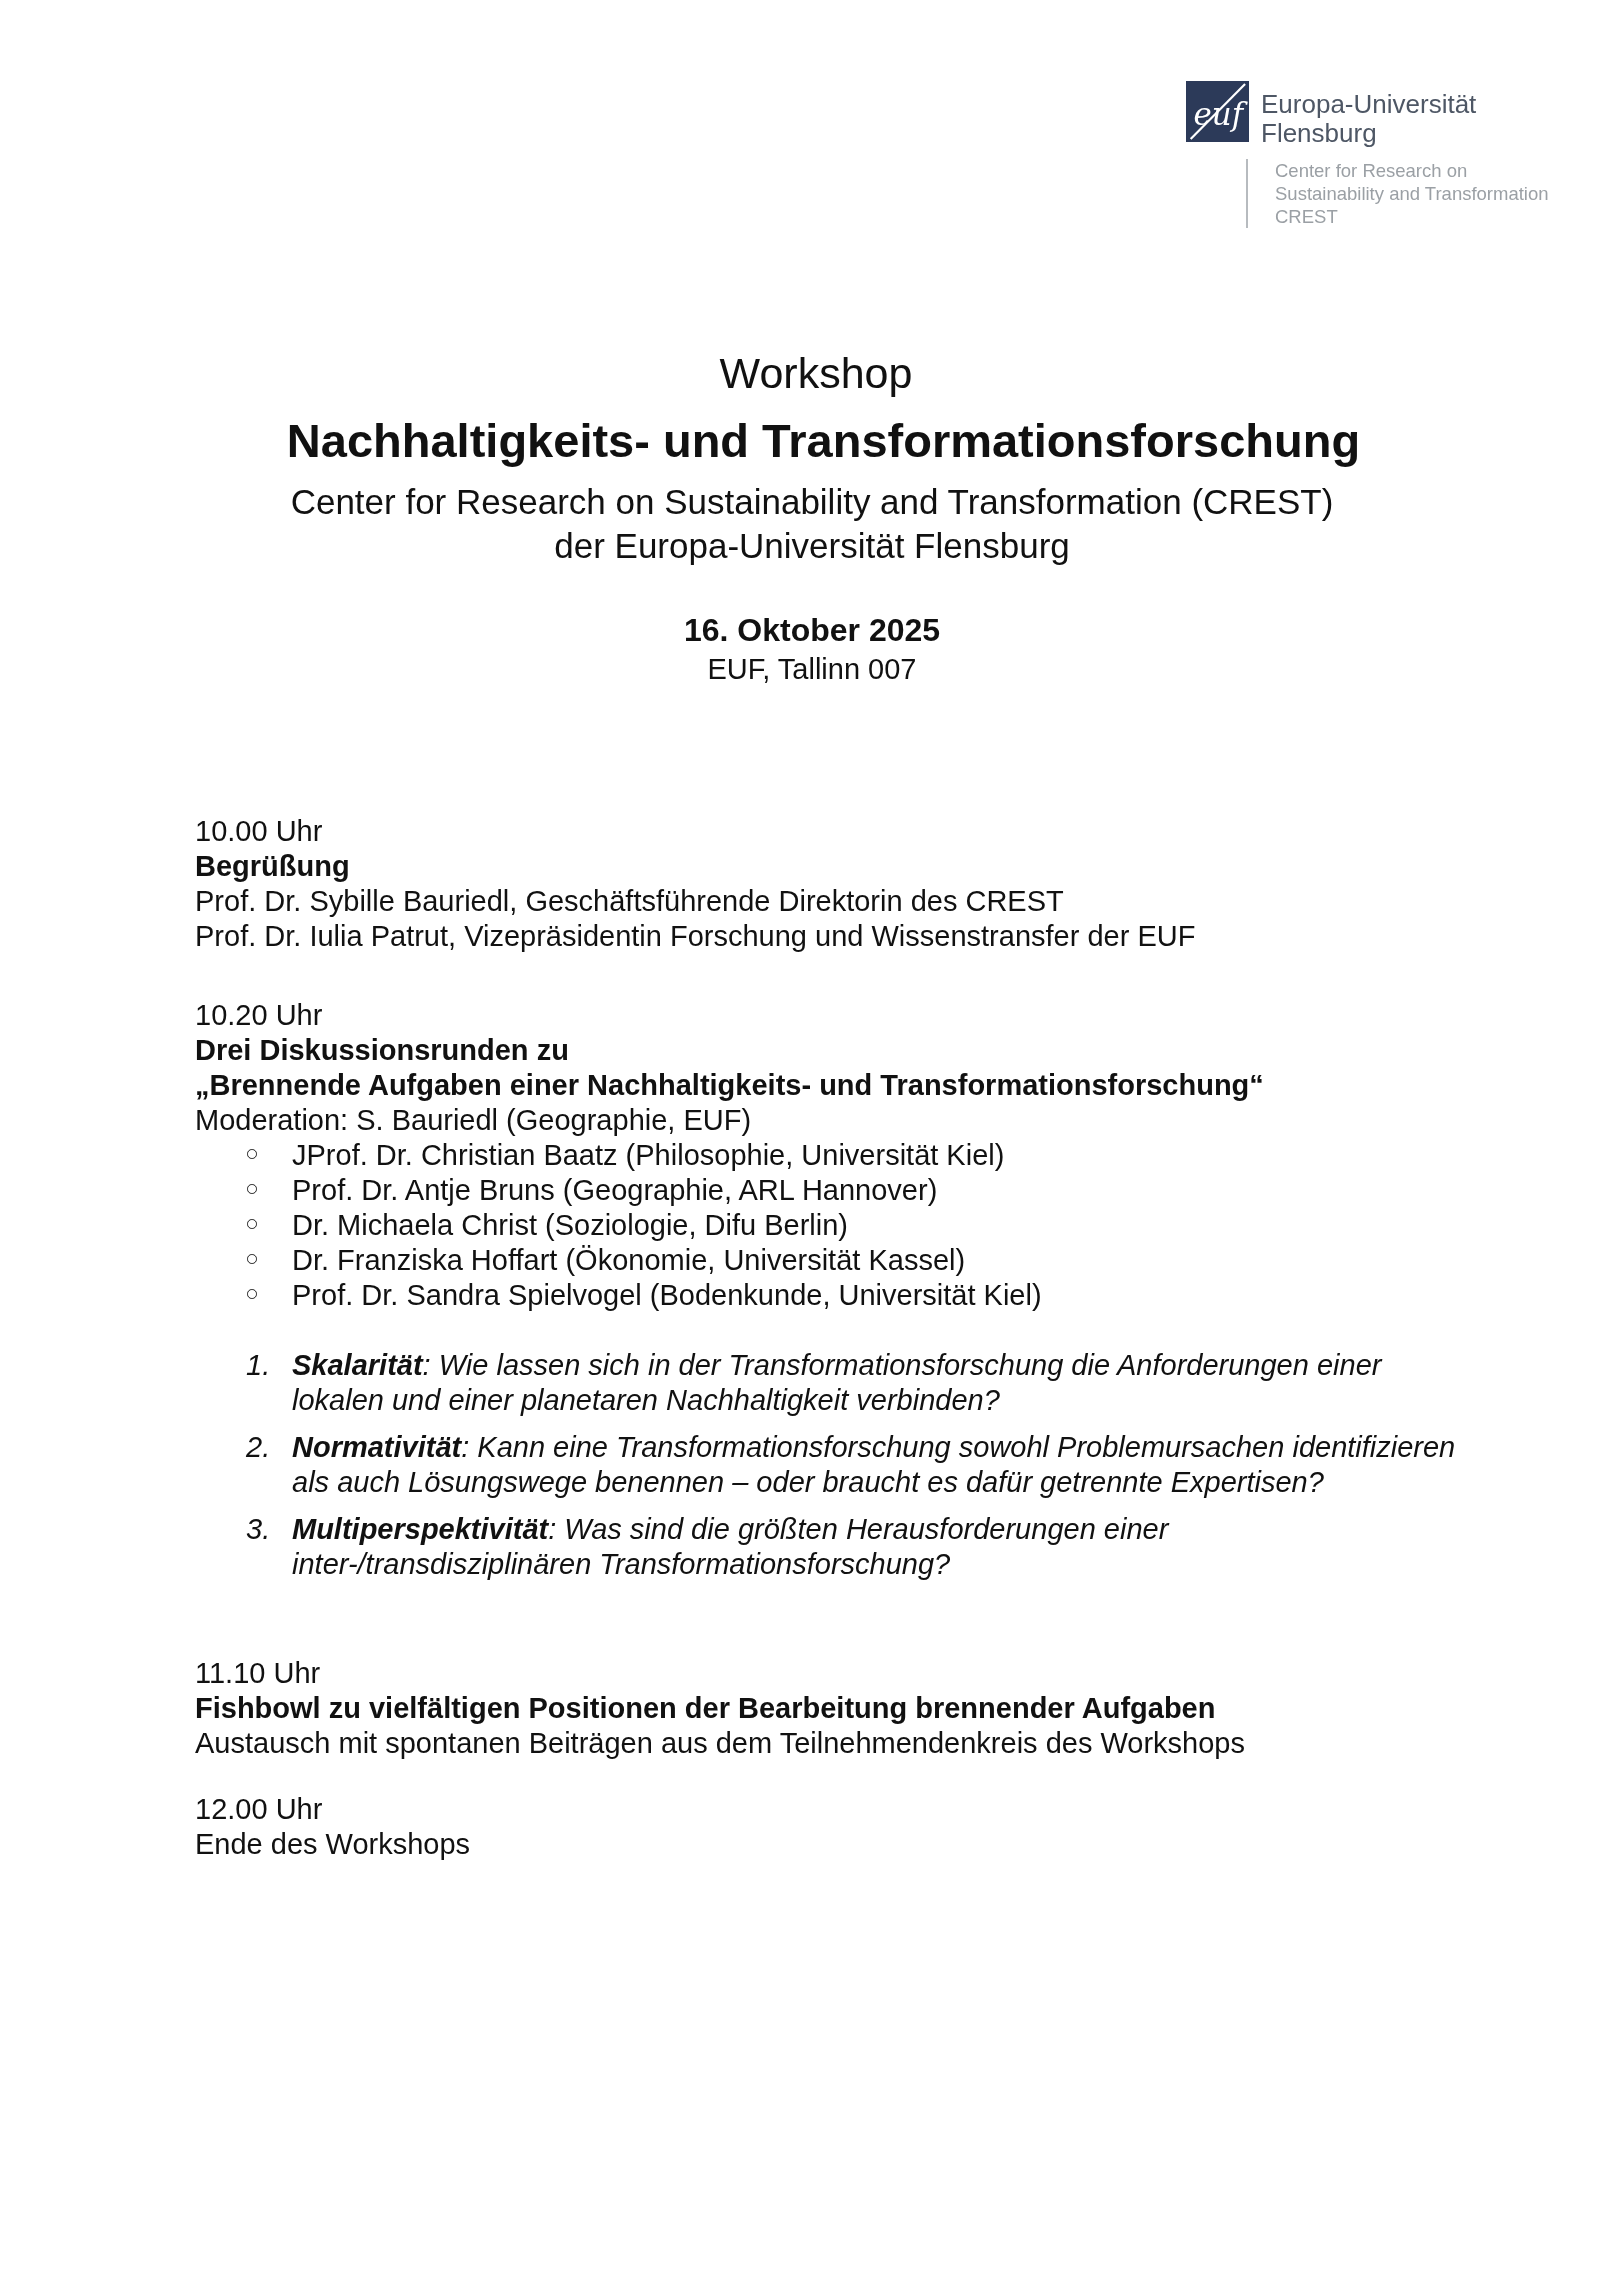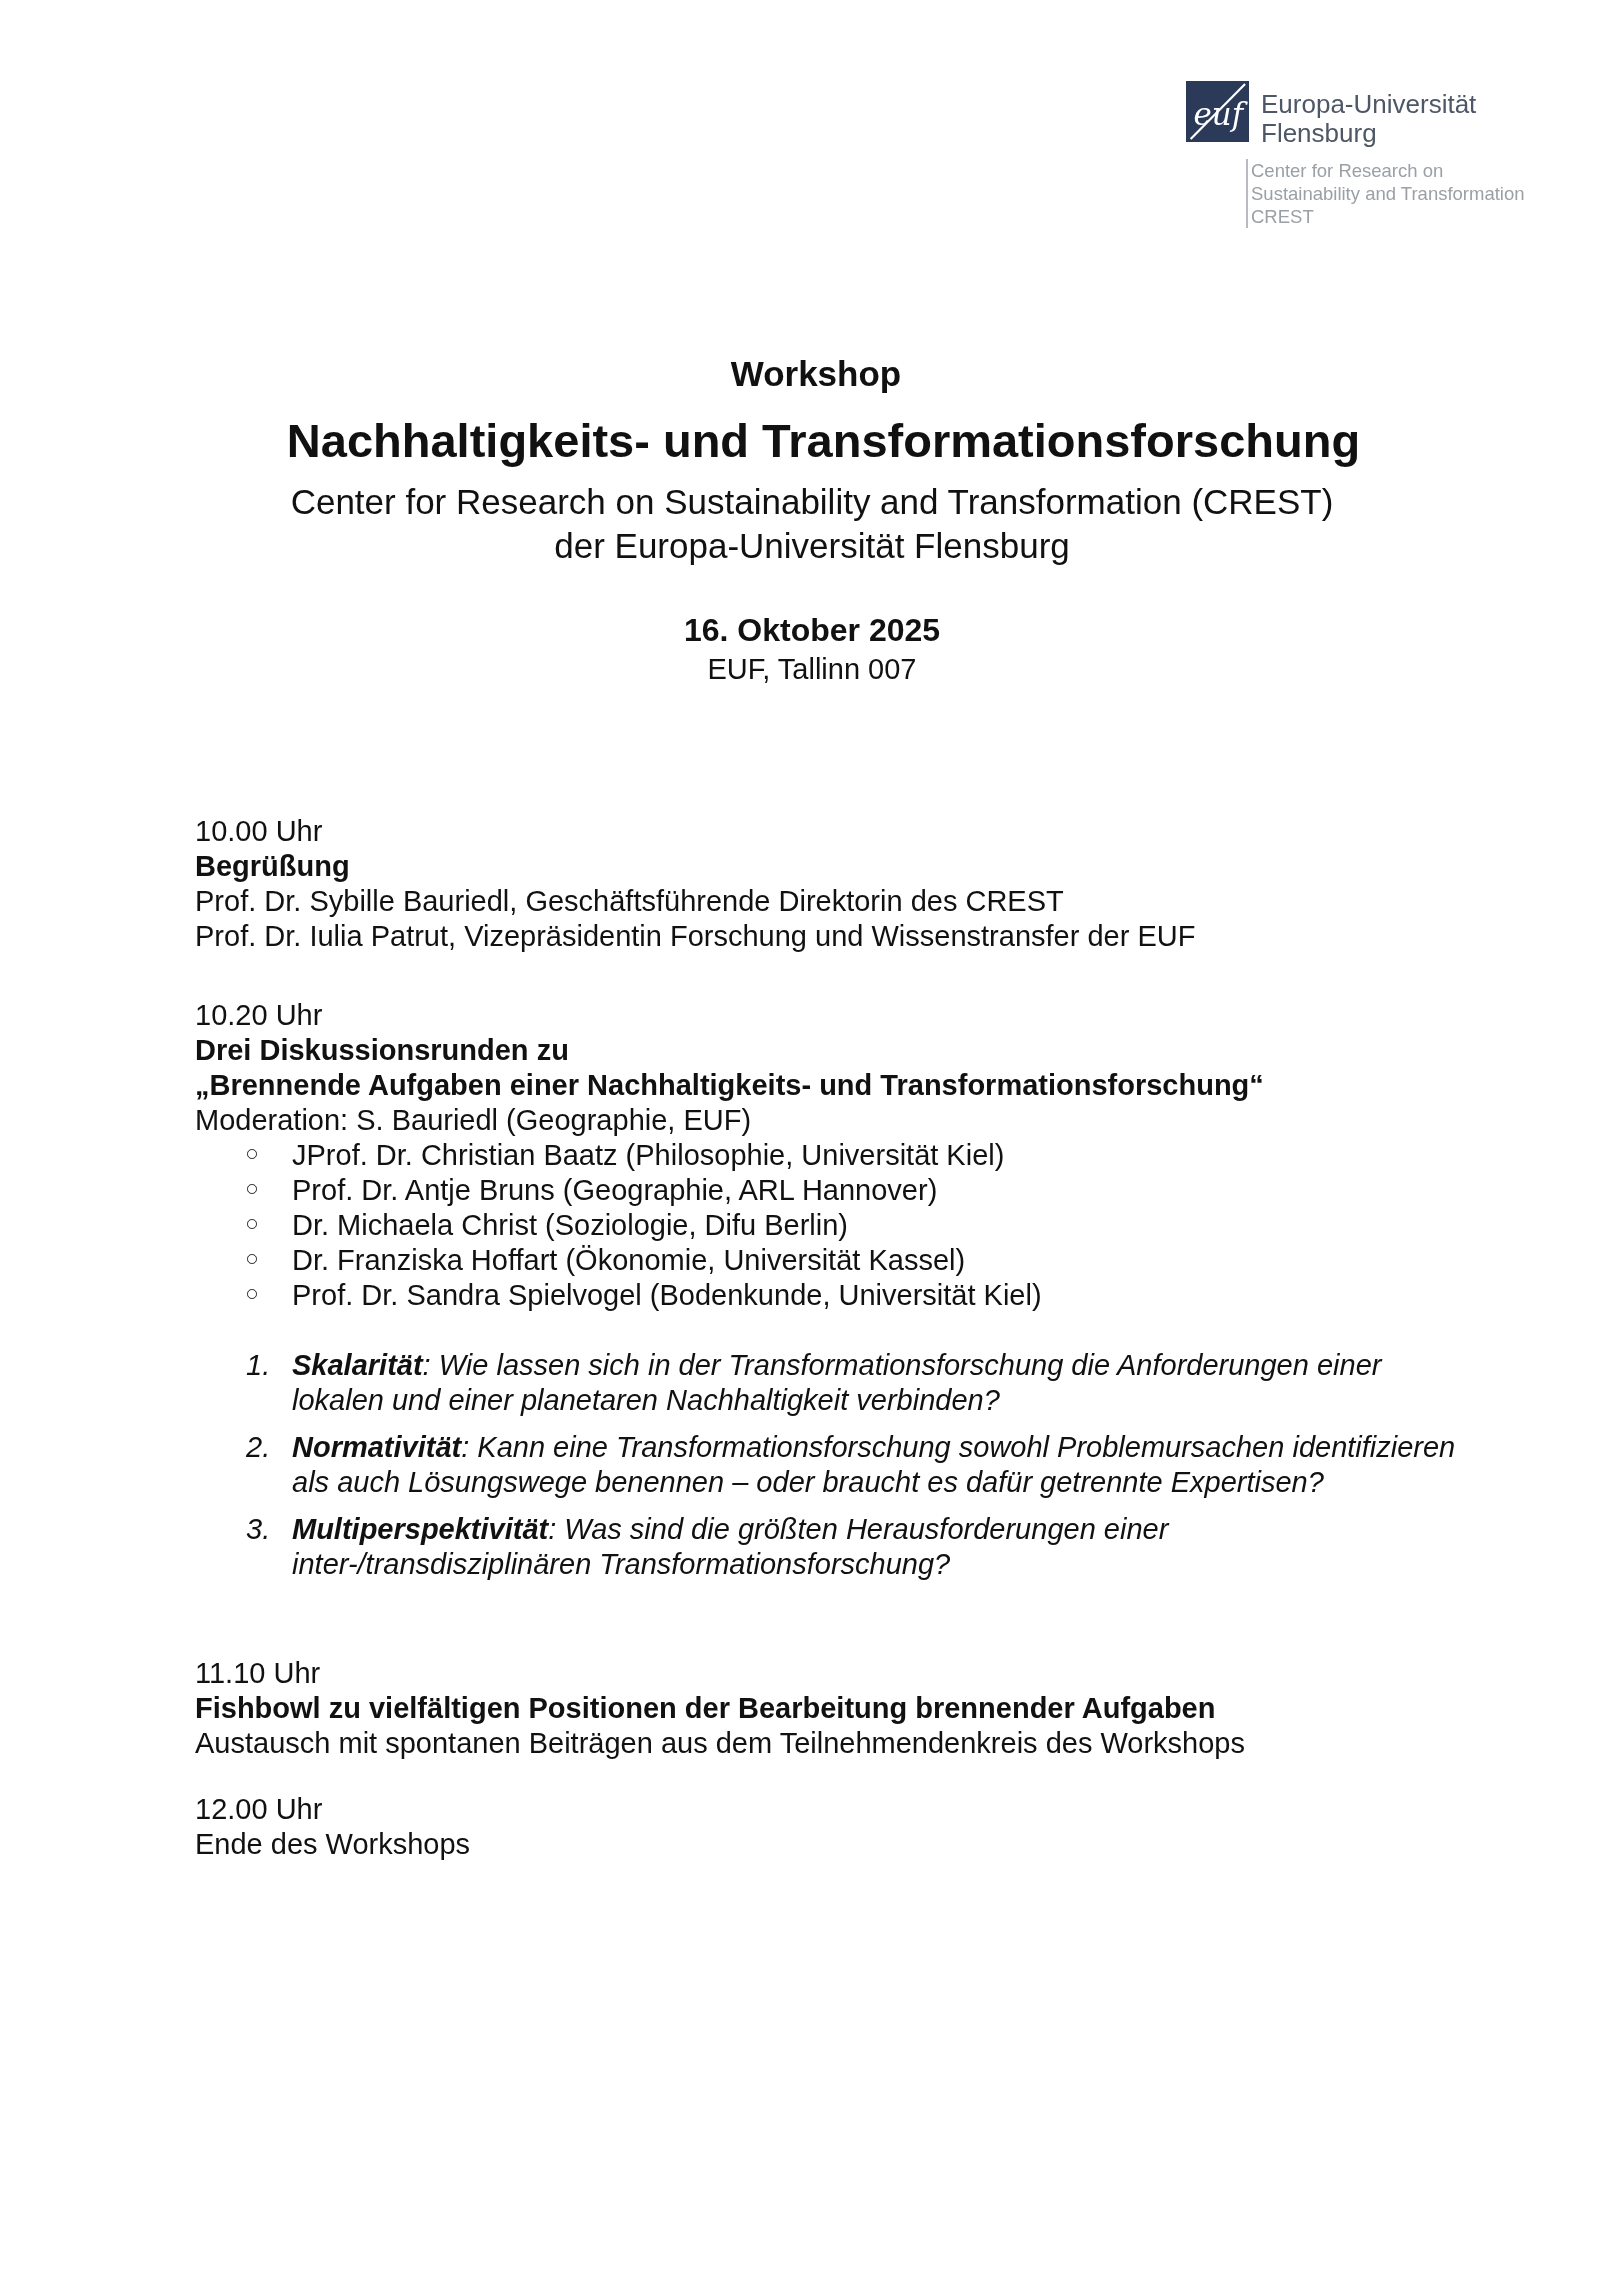--- a/index.html
+++ b/index.html
@@ -7,25 +7,25 @@
     position:relative; width:1624px; height:2295px; background:#ffffff;
     font-family:"Liberation Sans", sans-serif; color:#111111; overflow:hidden;
   }
 
   
   .logo { position:absolute; left:1186px; top:81px; width:391px; height:170px; }
   .logo-square { position:absolute; left:0; top:0; width:63px; height:61px; background:var(--logo-square,#2c3a59); }
   .logo-org { position:absolute; left:75px; top:8.9px; font-size:26px; font-weight:normal;
               line-height:29px; color:var(--logo-org,#4e5765); letter-spacing:0; }
   .logo-unit { position:absolute; left:60px; top:78px; border-left:2.2px solid #b7bbbf;
-               padding-left:3px; font-size:18.5px; line-height:23px; color:var(--logo-unit,#9ba0a5); }
+               padding-left:27px; font-size:18.5px; line-height:23px; color:var(--logo-unit,#9ba0a5); }
 
   
   .header { position:absolute; left:0; top:353px; width:100%; text-align:center; }
-  .kicker   { font-size:35px; font-weight:bold; line-height:41px;padding-left:8px; }
+  .kicker   { font-size:43px; font-weight:normal; line-height:41px;padding-left:8px; }
   .title    { font-size:47px; font-weight:bold; line-height:55px; margin-top:19px;padding-left:23px; }
   .subtitle { font-size:35px; line-height:44px; margin-top:11.8px; }
   .date     { font-size:32px; font-weight:bold; line-height:37px; margin-top:44px; }
   .loc      { font-size:29px; line-height:35px; margin-top:3px; }
 
   
   .sec { position:absolute; left:195px; width:1270px; font-size:29px; line-height:35px; }
   .bold { font-weight:bold; }
 
   .panelists { margin:0; padding:0; }

